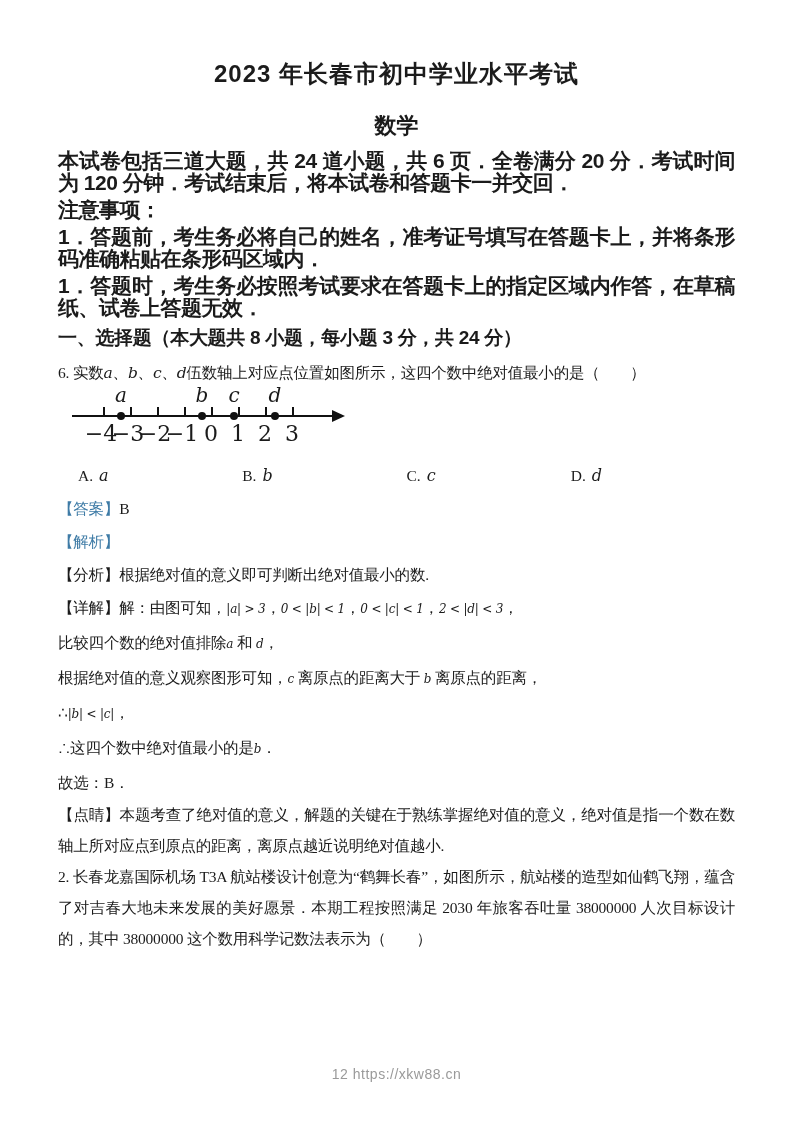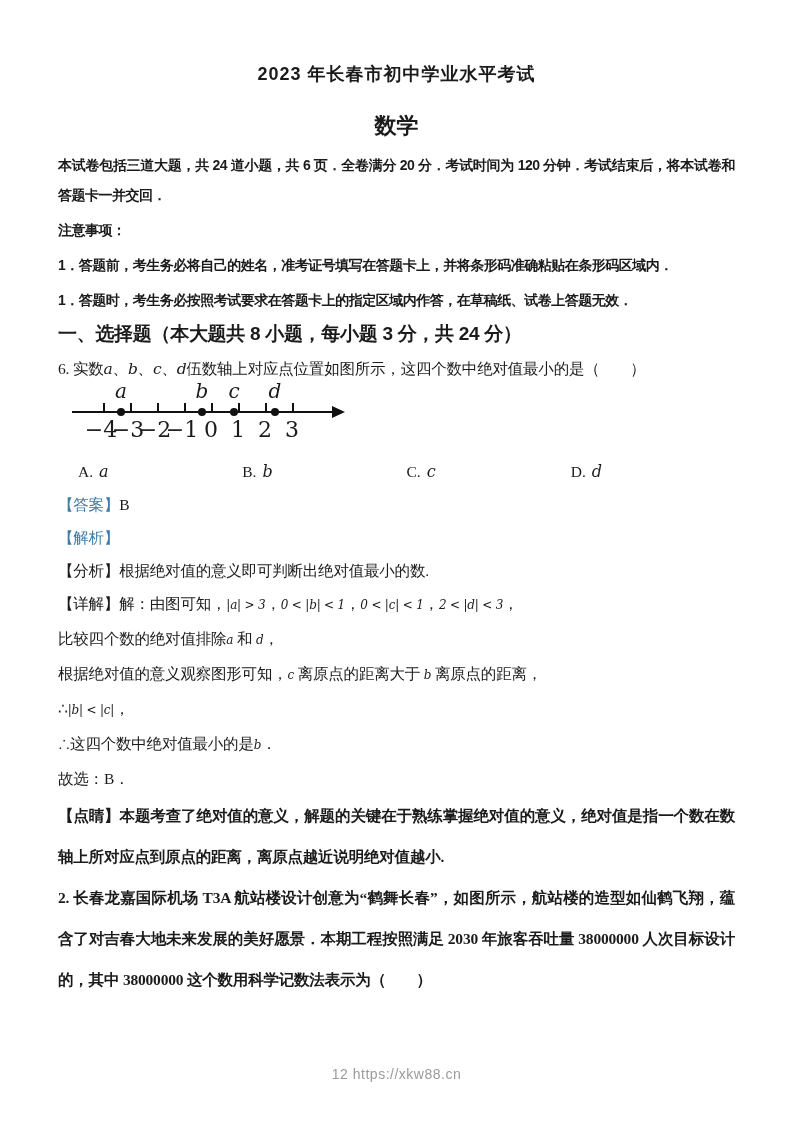--- a/index.html
+++ b/index.html
@@ -2,24 +2,24 @@
 <html style="--accent: #3e7ba6;"><head>
 <meta charset="utf-8">
 <style>
   * { margin:0; padding:0; box-sizing:border-box; }
   html,body { background:#ffffff; }
   body { width:793px; height:1122px; font-family:"Liberation Serif", serif; color:#1b1b1b; }
   .page { position:relative; width:793px; height:1122px; background:#fff; padding:60px 58px 0 58px; overflow:hidden; }
 
   .hei { font-family:"Liberation Sans", sans-serif; font-weight:700; }
 
-  .title   { font-size:18px; line-height:28px; text-align:center; letter-spacing:1px; margin-bottom:24px; }
+  .title   { font-size:24px; line-height:28px; text-align:center; letter-spacing:1px; margin-bottom:24px; }
   .subject { font-size:22px; line-height:28px; text-align:center; margin-bottom:10px; }
 
-  .lead { font-size:14px; line-height:30px; letter-spacing:-0.5px; text-align:justify; margin-bottom:5px; }
+  .lead { font-size:21px; line-height:22px; letter-spacing:-0.5px; text-align:justify; margin-bottom:5px; }
   .lead.single { text-align:left; }
   .sect { font-size:19px; line-height:28px; letter-spacing:-0.3px; margin:3px 0 9px 0; }
 
   .stem { font-size:15.5px; line-height:24px; letter-spacing:-0.2px; }
   .math { font-family:"DejaVu Serif", serif; font-style:italic; }
 
   
   .numberline { position:relative; height:74px; margin:0 0 4px 14px; width:320px; }
   .nl-axis  { position:absolute; left:0; top:30px; width:262px; height:2px; background:#111; }
   .nl-arrow { position:absolute; left:260px; top:25px; width:0; height:0;
@@ -30,21 +30,21 @@
               font-style:italic; font-size:20px; }
   .nl-tlabel{ position:absolute; top:36px; transform:translateX(-50%); font-family:"DejaVu Serif", serif;
               font-size:22px; }
 
   .options { font-size:15.5px; line-height:26px; margin-bottom:3px;margin-left:20px; }
   .opt { display:inline-block; width:25%; }
   .opt .math { margin-left:6px; font-size:16px; }
 
   .sol { font-size:15.5px; line-height:33px; letter-spacing:-0.2px; }
   .sol .math { font-size:12px; }
-  .wrap2 { line-height:41px; text-align:justify;font-weight:bold; }
+  .wrap2 { line-height:31px; text-align:justify; }
   .blue { color:var(--accent, #3e7ba6); }
 
   .footer { position:absolute; left:0; right:0; top:1066px; text-align:center;
             font-family:"Liberation Sans", sans-serif; font-size:14px; color:#9a9a9a; letter-spacing:0.5px; }
 </style>
 </head>
 <body>
 
 <div class="page">
 

